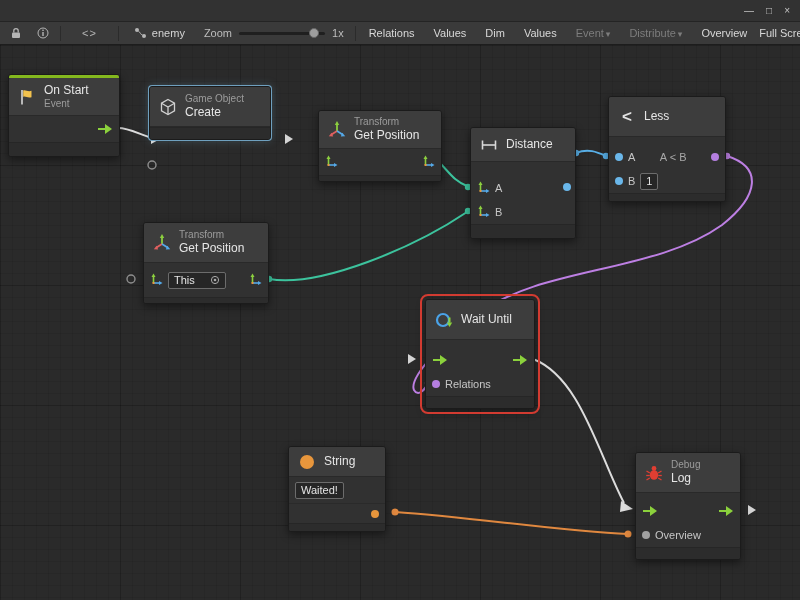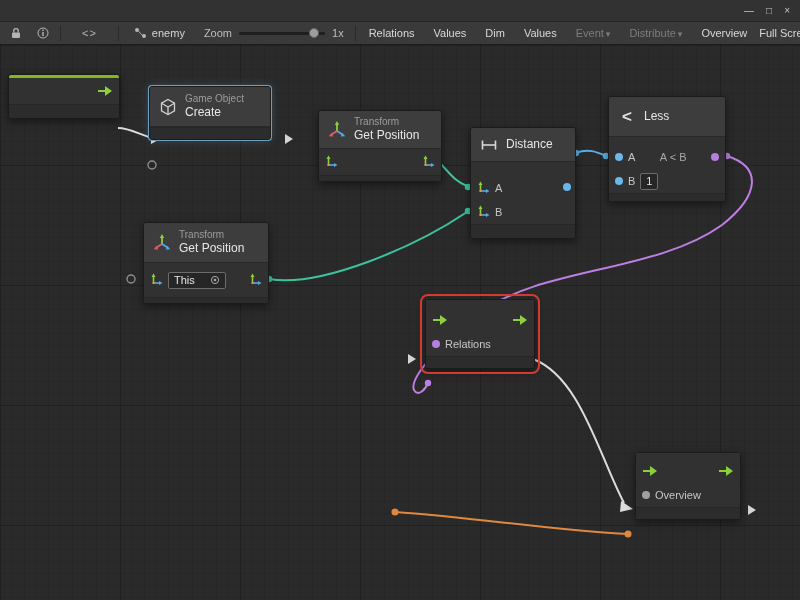--- a/index.html
+++ b/index.html
@@ -150,20 +150,32 @@
   <path d="M395,467 C470,472 560,486 628,489" fill="none" style="stroke:var(--wire-orange)" stroke-width="2"></path>
   <circle cx="395" cy="467" r="3.5" style="fill:var(--wire-orange)"></circle>
   <circle cx="628" cy="489" r="3.5" style="fill:var(--wire-orange)"></circle>
 
   <circle cx="152" cy="120" r="4" fill="none" stroke="#8f8f8f" stroke-width="1.4"></circle>
   <circle cx="131" cy="234" r="4" fill="none" stroke="#8f8f8f" stroke-width="1.4"></circle>
 </svg>
 
 <div class="node" style="left:8px;top:29px;width:112px">
   <div class="ebar"></div>
+  <div class="hdr" style="height:38px">
+    <span class="hicon">
+          <svg width="20" height="20" viewBox="0 0 20 20">
+            <line x1="5" y1="3" x2="5" y2="17.5" stroke="#d8d8d8" stroke-width="1.6"></line>
+            <path d="M6.2 3.5 C8.5 2.2 10.5 5.2 14.5 3.8 L14.5 10.2 C10.5 11.6 8.5 8.6 6.2 9.9 Z" fill="#f2c24e"></path>
+          </svg>
+        </span>
+    <div class="ttl">
+          <div class="t-main">On Start</div>
+          <div class="t-sub">Event</div>
+        </div>
+  </div>
   <div class="body">
     <div class="row" style="height:26px">
       <span class="push">
             <svg class="flowsvg" width="16" height="10" viewBox="0 0 16 10">
               <line x1="1" y1="5" x2="9" y2="5"></line>
               <path d="M8 0 L15 5 L8 10 Z"></path>
             </svg>
           </span>
     </div>
   </div>
@@ -325,20 +337,32 @@
               <line x1="3.5" y1="10" x2="9" y2="10" stroke="#55a9e8" stroke-width="1.6"></line>
               <path d="M12.5 10 L9 8 L9 12 Z" fill="#55a9e8"></path>
               <rect x="2.5" y="9" width="2" height="2" fill="#e8963c"></rect>
             </svg></span>
     </div>
   </div>
   <div class="foot" style="height:6px"></div>
 </div>
 
 <div class="node flagged" style="left:425px;top:254px;width:110px">
+  <div class="hdr" style="height:40px">
+    <span class="hicon">
+          <svg width="20" height="20" viewBox="0 0 20 20">
+            <circle cx="9" cy="10" r="6" fill="none" stroke="#4aa3e8" stroke-width="2.2"></circle>
+            <line x1="15.5" y1="7.5" x2="15.5" y2="12.5" stroke="#8bd13c" stroke-width="2"></line>
+            <path d="M15.5 17 L12.8 12.5 L18.2 12.5 Z" fill="#8bd13c"></path>
+          </svg>
+        </span>
+    <div class="ttl">
+          <div class="t-main">Wait Until</div>
+        </div>
+  </div>
   <div class="body" style="padding-top:8px">
     <div class="row" style="height:24px">
       <span>
             <svg class="flowsvg" width="16" height="10" viewBox="0 0 16 10">
               <line x1="1" y1="5" x2="9" y2="5"></line>
               <path d="M8 0 L15 5 L8 10 Z"></path>
             </svg>
           </span>
       <span class="push">
             <svg class="flowsvg" width="16" height="10" viewBox="0 0 16 10">
@@ -348,22 +372,63 @@
           </span>
     </div>
     <div class="row" style="height:24px">
       <span class="dot dot-purple"></span>
       <span class="plabel">Relations</span>
     </div>
   </div>
   <div class="foot" style="height:12px"></div>
 </div>
 
+<div class="node" style="left:288px;top:401px;width:98px">
+  <div class="hdr" style="height:30px">
+    <span class="hicon">
+          <svg width="18" height="18" viewBox="0 0 18 18">
+            <circle cx="9" cy="9" r="7" fill="#e8963c"></circle>
+          </svg>
+        </span>
+    <div class="ttl">
+          <div class="t-main">String</div>
+        </div>
+  </div>
+  <div class="body">
+    <div class="row" style="height:26px">
+      <span class="field">Waited!</span>
+    </div>
+    <div class="row" style="height:20px;border-top:1px solid #2a2a2a">
+      <span class="dot dot-orange push"></span>
+    </div>
+  </div>
+  <div class="foot" style="height:8px"></div>
+</div>
 
 <div class="node" style="left:635px;top:407px;width:106px">
+  <div class="hdr" style="height:40px">
+    <span class="hicon">
+          <svg width="20" height="20" viewBox="0 0 20 20">
+            <ellipse cx="10" cy="12" rx="4.2" ry="4.8" fill="#e03e32"></ellipse>
+            <circle cx="10" cy="5.5" r="2.4" fill="#e03e32"></circle>
+            <g stroke="#e03e32" stroke-width="1.3">
+              <line x1="5.8" y1="10" x2="2.5" y2="8"></line>
+              <line x1="5.8" y1="12.5" x2="2.2" y2="12.5"></line>
+              <line x1="5.8" y1="15" x2="2.5" y2="17"></line>
+              <line x1="14.2" y1="10" x2="17.5" y2="8"></line>
+              <line x1="14.2" y1="12.5" x2="17.8" y2="12.5"></line>
+              <line x1="14.2" y1="15" x2="17.5" y2="17"></line>
+            </g>
+          </svg>
+        </span>
+    <div class="ttl">
+          <div class="t-sub">Debug</div>
+          <div class="t-main">Log</div>
+        </div>
+  </div>
   <div class="body" style="padding-top:6px">
     <div class="row" style="height:24px">
       <span>
             <svg class="flowsvg" width="16" height="10" viewBox="0 0 16 10">
               <line x1="1" y1="5" x2="9" y2="5"></line>
               <path d="M8 0 L15 5 L8 10 Z"></path>
             </svg>
           </span>
       <span class="push">
             <svg class="flowsvg" width="16" height="10" viewBox="0 0 16 10">

